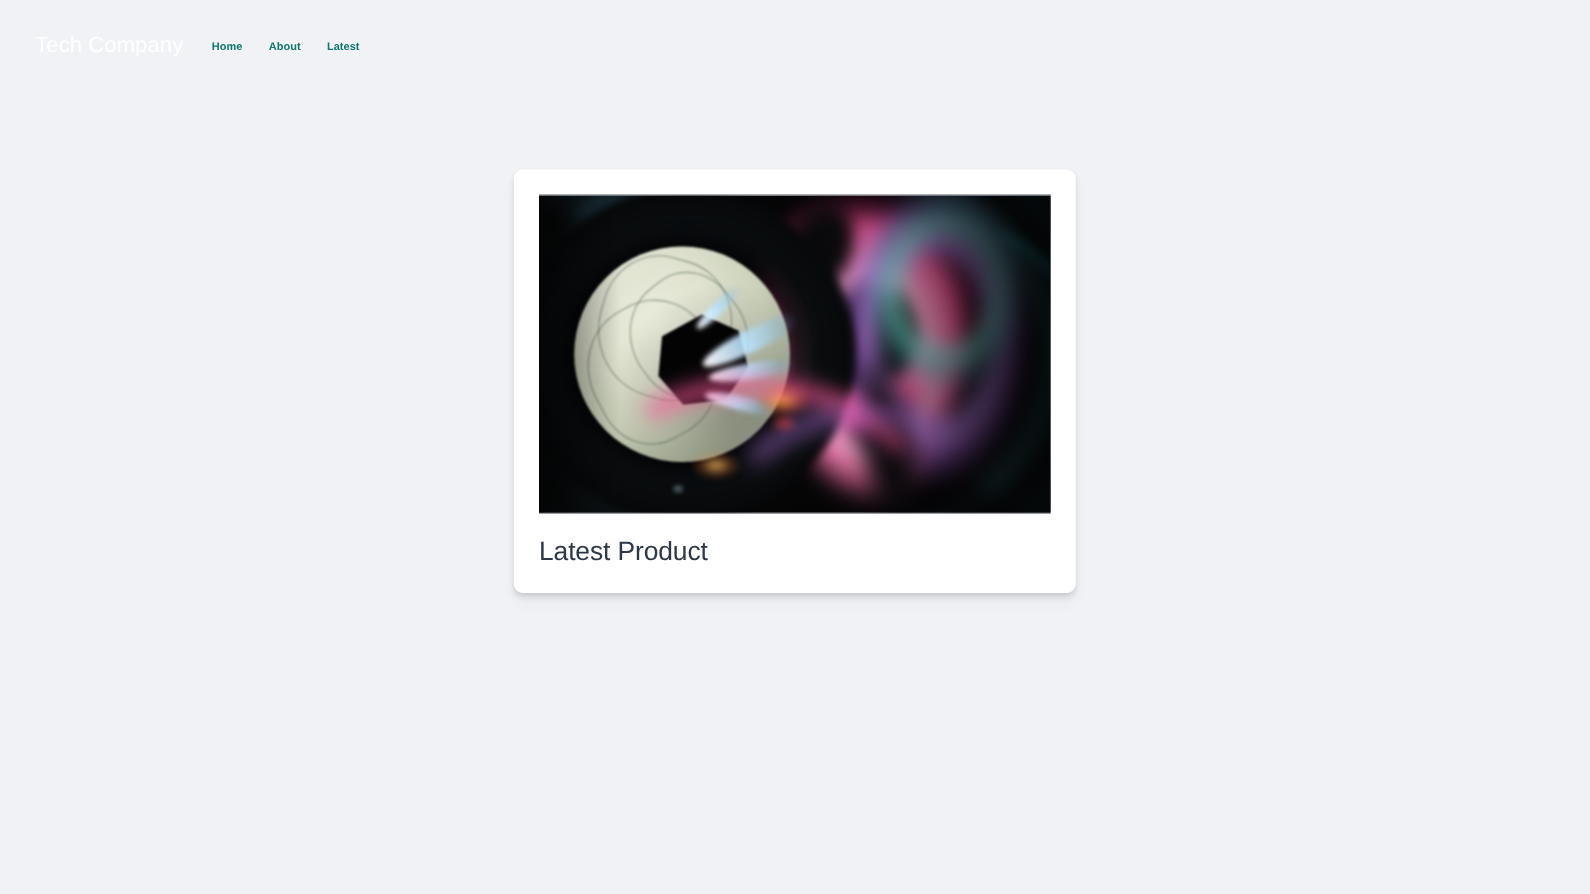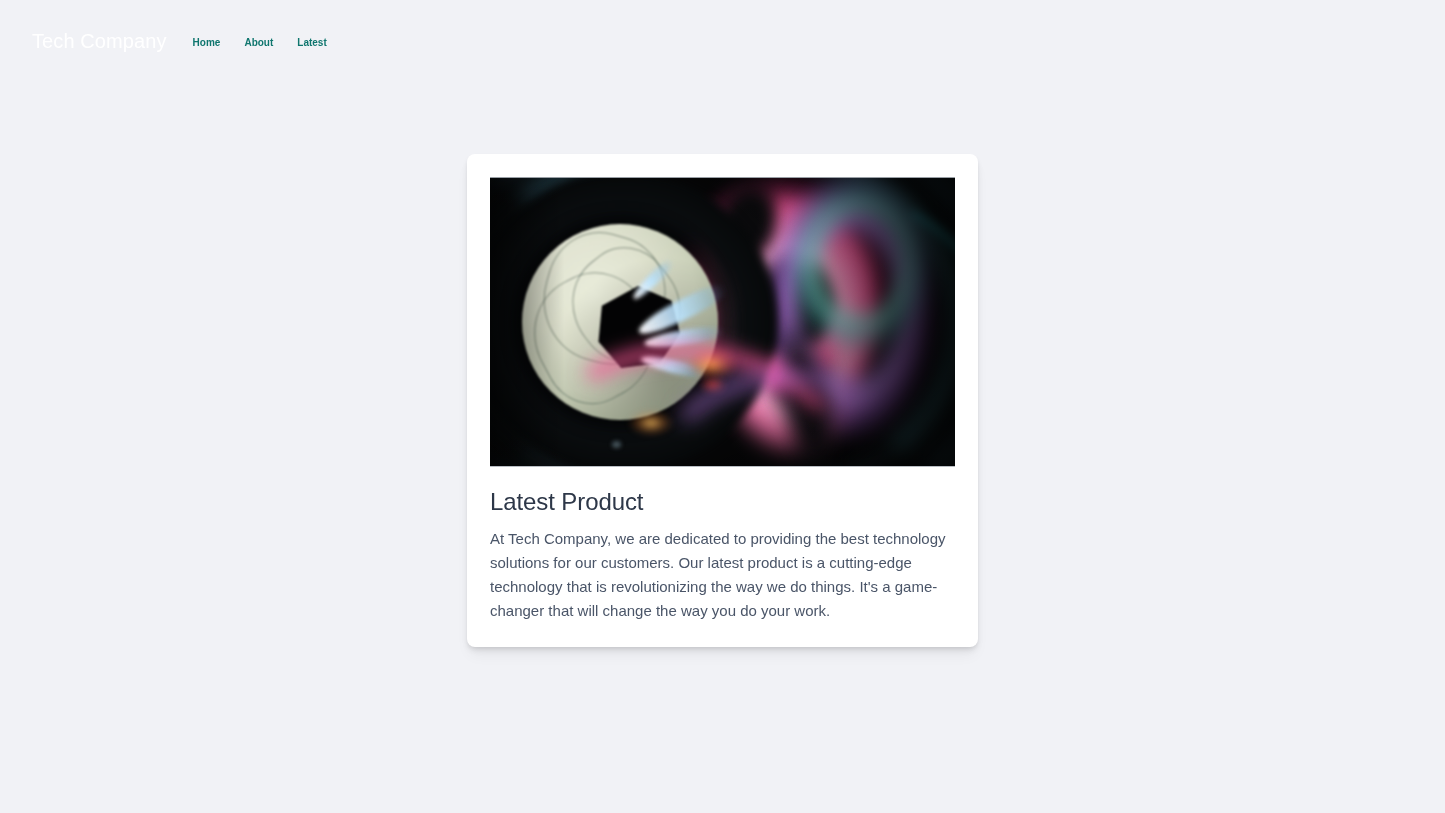--- a/index.html
+++ b/index.html
@@ -421,16 +421,15 @@
 
         <div class="under-pink"></div>
         <div class="under-violet"></div>
         <div class="body-dot"></div>
       </div>
       <div class="vignette"></div>
     </div>
 
     <h2 class="card-title">Latest Product</h2>
 
-    <p class="card-body">At Tech Company, we are dedicated to providing the best technology solutions for our customers. Our latest product is a cutting-edge technology that is revolutionizing the way we do things. It's a game-changer that will change the way you do your work.</p>
 
   </article>
 </main>
 
 </body></html>

